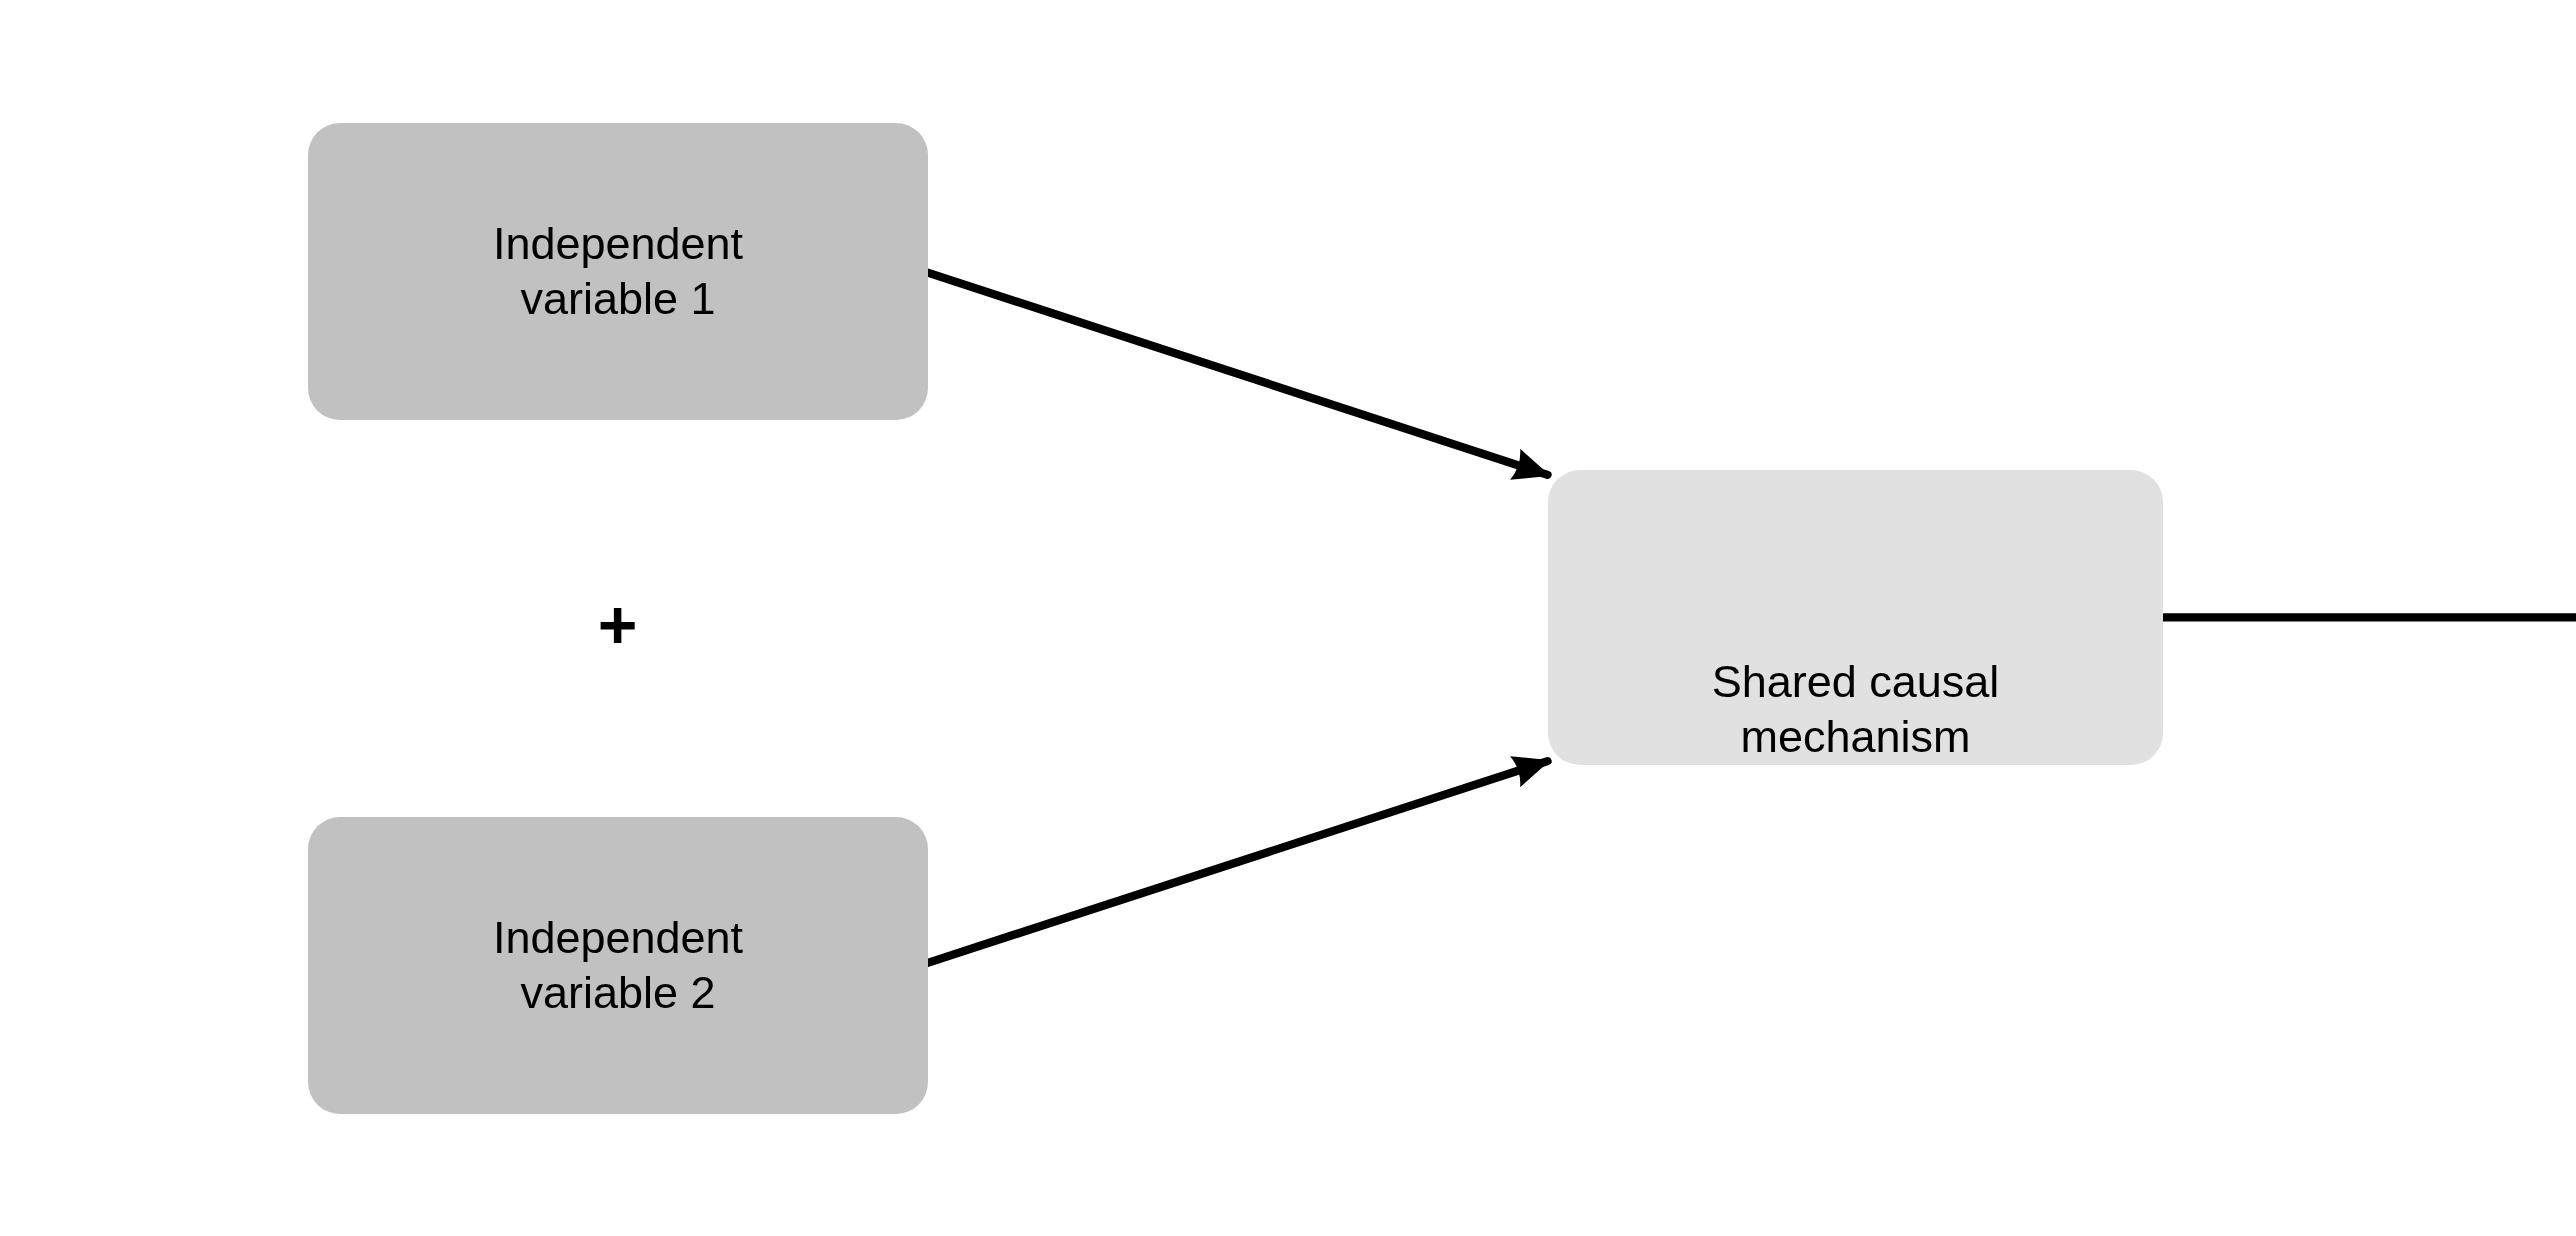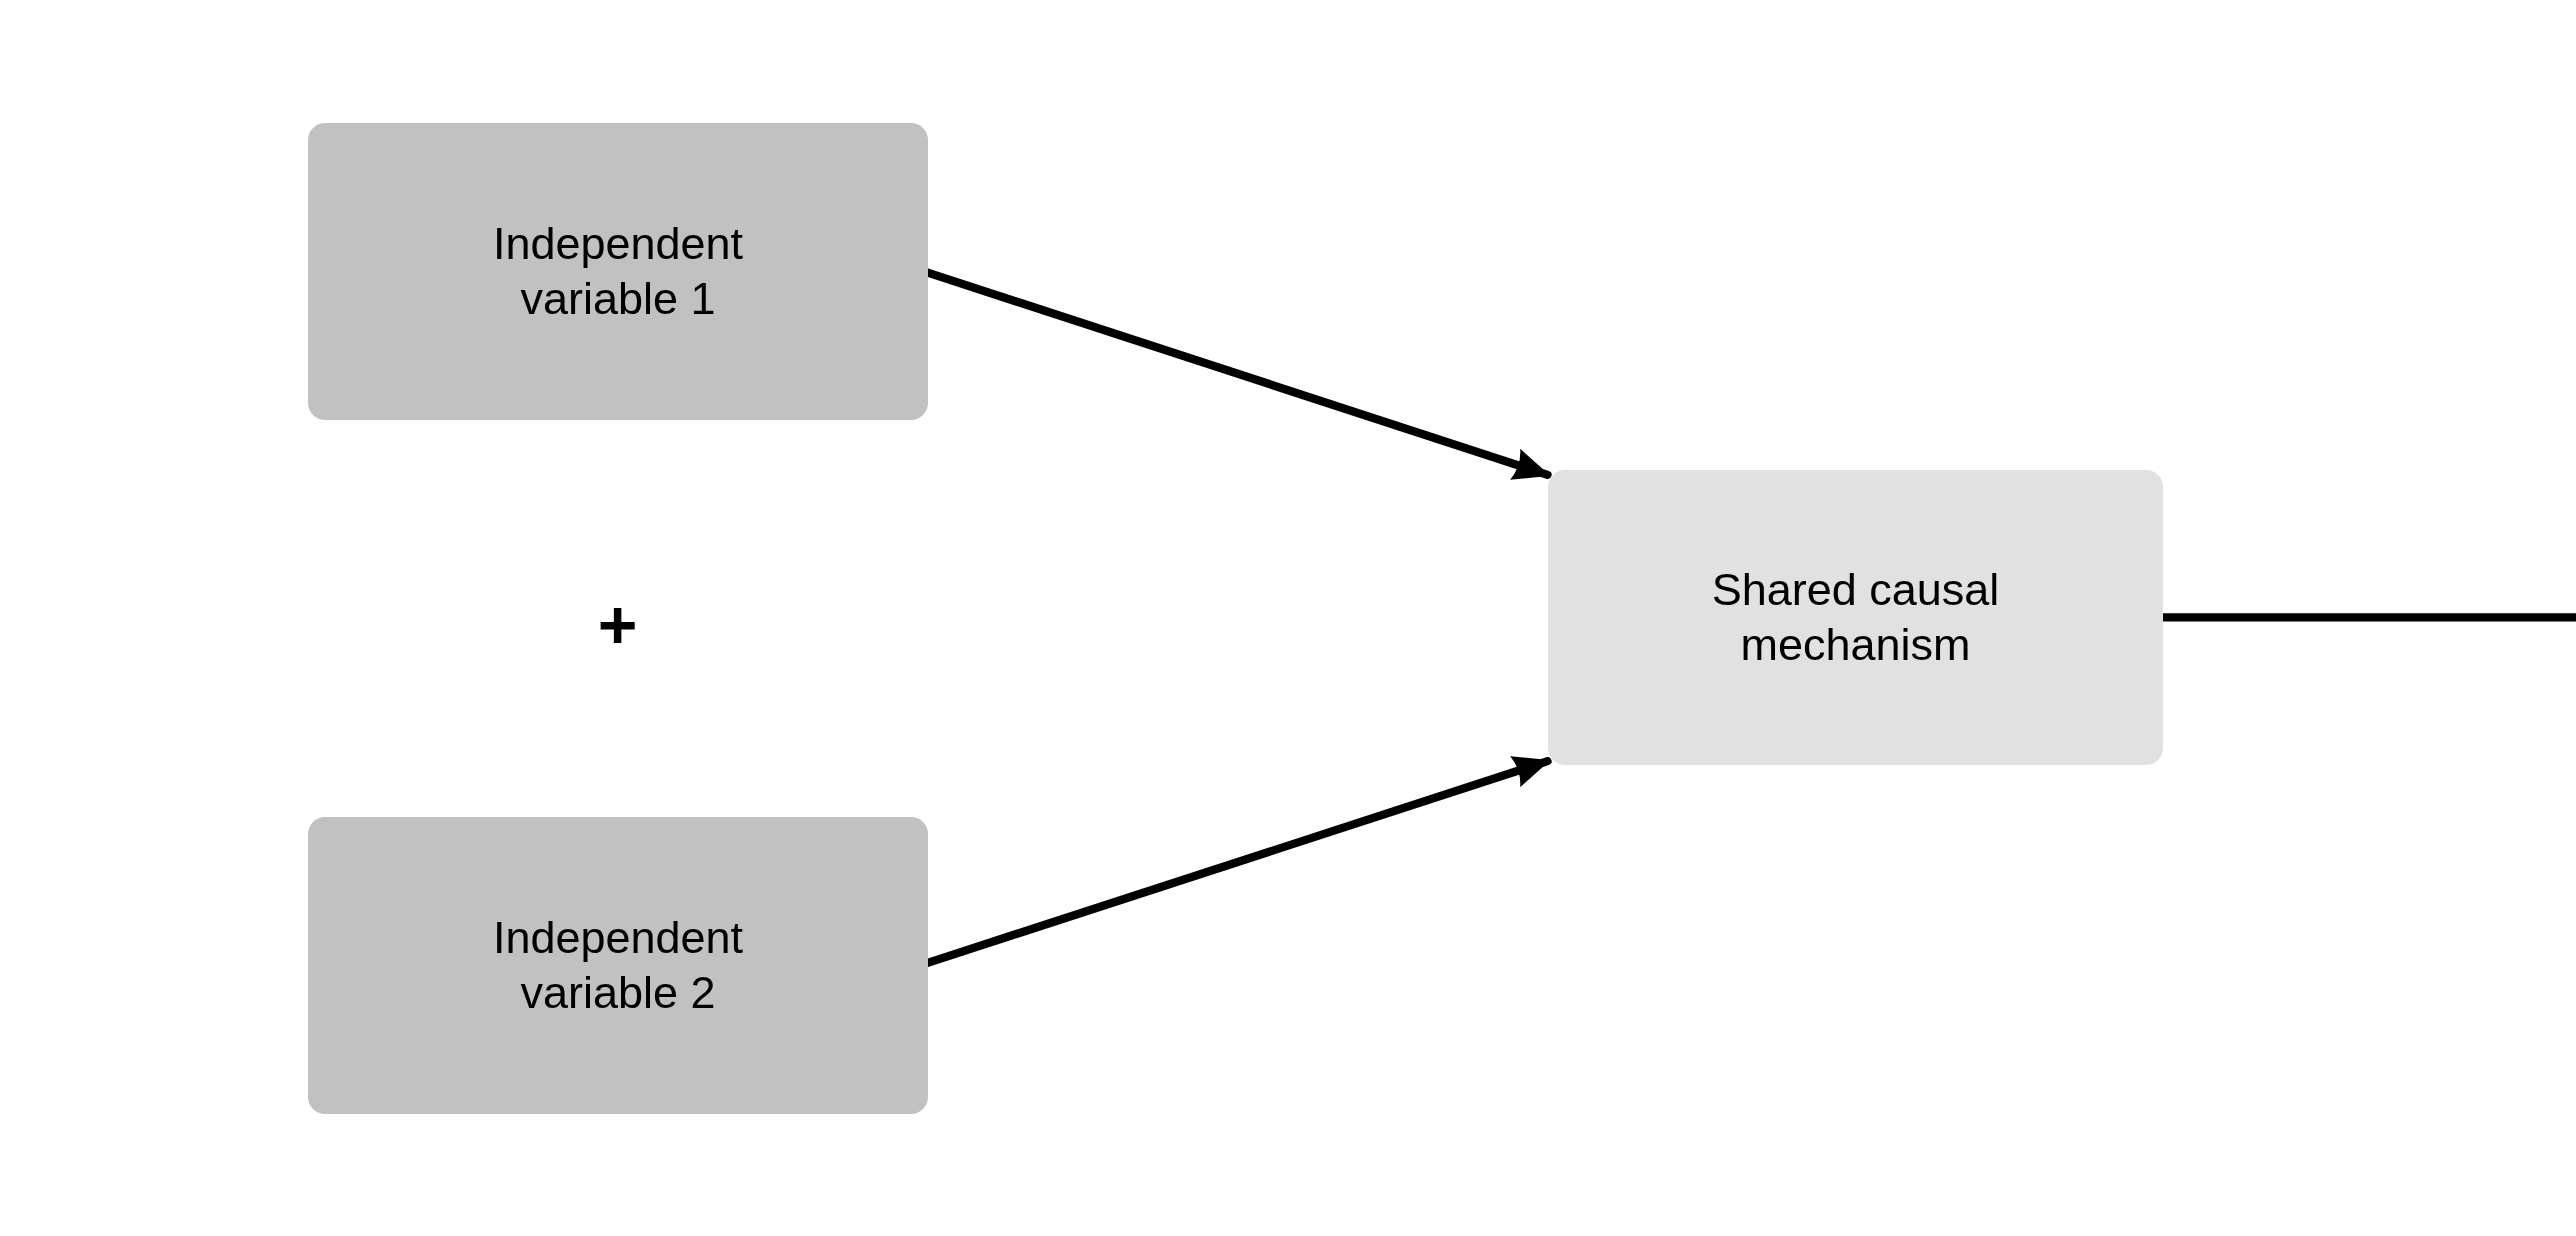--- a/index.html
+++ b/index.html
@@ -28,34 +28,34 @@
   }
   .edge {
     stroke: var(--edge-color);
     stroke-width: 16;
     stroke-linecap: round;
     fill: none;
   }
   #arrowhead path { fill: var(--edge-color); }
   .node {
     position: absolute;
-    border-radius: 17px;
+    border-radius: 32px;
     display: flex;
     align-items: center;
     justify-content: center;
   }
   .node .label {
     white-space: pre-line;
     text-align: center;
     color: var(--text-color);
     font-size: 45px;
     line-height: 1.22;
   }
   .fill-default   { background: var(--node-fill); }
-  .fill-mechanism { background: var(--mechanism-fill); }
+  .fill-mechanism { background: var(--mechanism-fill); align-items: flex-end; }
   #node-iv1 { left: 308px;  top: 123px;  width: 620px; height: 297px; }
   #node-iv2 { left: 308px;  top: 817px; width: 620px; height: 297px; }
   #node-scm { left: 1548px; top: 470px;  width: 615px; height: 295px; }
   #plus-operator {
     position: absolute;
     left: 540px; top: 562px;
     width: 155px; height: 124px;
     display: flex; align-items: center; justify-content: center;
     font-size: 68px;
     font-weight: bold;

